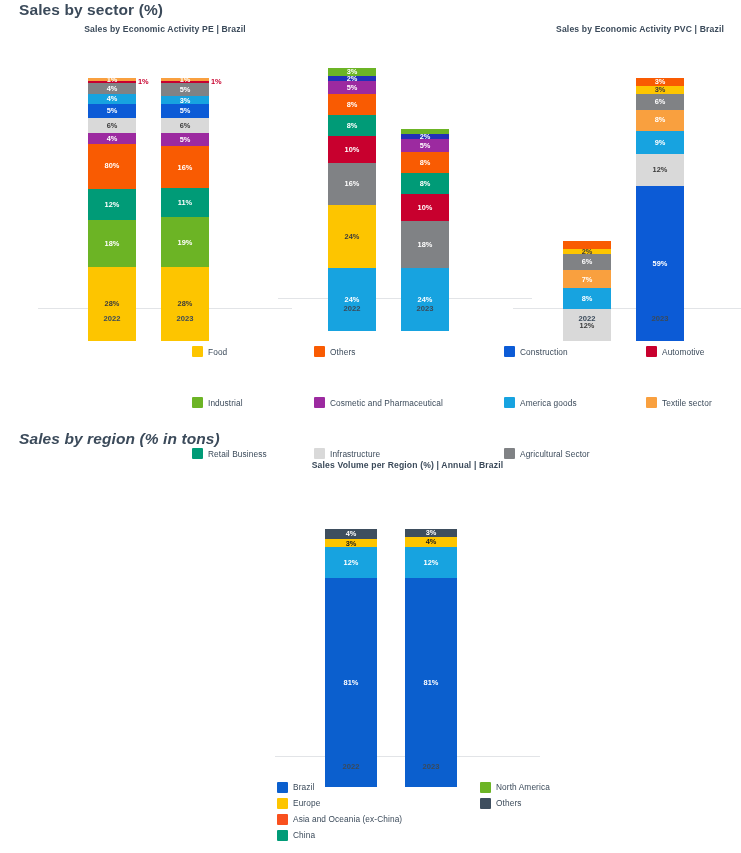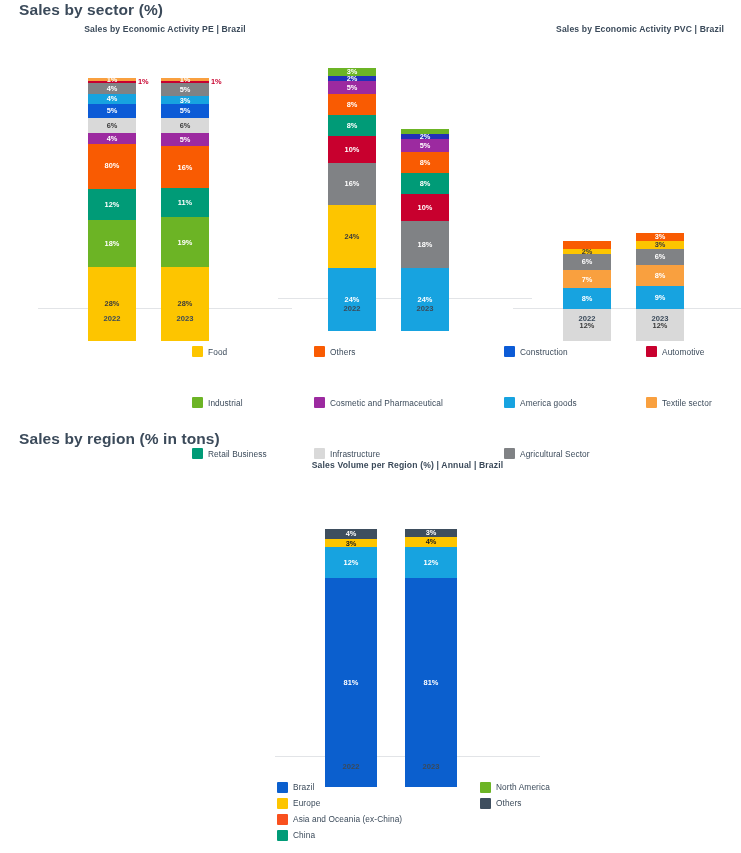--- a/index.html
+++ b/index.html
@@ -11,21 +11,21 @@
     position:relative;
     overflow:hidden;
   }
   .section-title{
     font-size:15.5px;
     font-weight:bold;
     color:#3b4a5a;
     letter-spacing:.1px;
   }
   #sector-title{position:absolute;left:19px;top:1px;}
-  #region-title{position:absolute;left:19px;top:430px;}
+  #region-title{position:absolute;left:19px;top:430px;font-style:italic;}
 
   .chart-title{
     font-size:8.6px;
     font-weight:bold;
     color:#3b4a5a;
     text-align:center;
     letter-spacing:.15px;
     white-space:nowrap;
   }
 
@@ -249,20 +249,23 @@
         </div>
         <div class="seg" title="Food: 2%" style="height: 5.26px; background: rgb(253, 197, 0);">
           <span class="lbl" style="color: rgb(59, 59, 59);">2%</span>
         </div>
         <div class="seg" title="Others: 3%" style="height: 7.89px; background: rgb(249, 91, 2);">
           <span class="lbl outside" style="color: rgb(255, 255, 255);">3%</span>
         </div>
       </div>
       <div class="tick" style="left: 50px; width: 48px; top: 272px;">2022</div>
       <div class="bar" style="left: 123px; width: 48px; bottom: -3px;">
+        <div class="seg" title="Construction: 59%" style="height: 155.17px; background: rgb(12, 91, 214);">
+          <span class="lbl" style="color: rgb(255, 255, 255);">59%</span>
+        </div>
         <div class="seg" title="Infrastructure: 12%" style="height: 31.56px; background: rgb(217, 217, 217);">
           <span class="lbl" style="color: rgb(59, 59, 59);">12%</span>
         </div>
         <div class="seg" title="Consumer goods: 9%" style="height: 23.67px; background: rgb(23, 163, 224);">
           <span class="lbl" style="color: rgb(255, 255, 255);">9%</span>
         </div>
         <div class="seg" title="Textile sector: 8%" style="height: 21.04px; background: rgb(249, 160, 63);">
           <span class="lbl" style="color: rgb(255, 255, 255);">8%</span>
         </div>
         <div class="seg" title="Agricultural Sector: 6%" style="height: 15.78px; background: rgb(128, 130, 133);">

